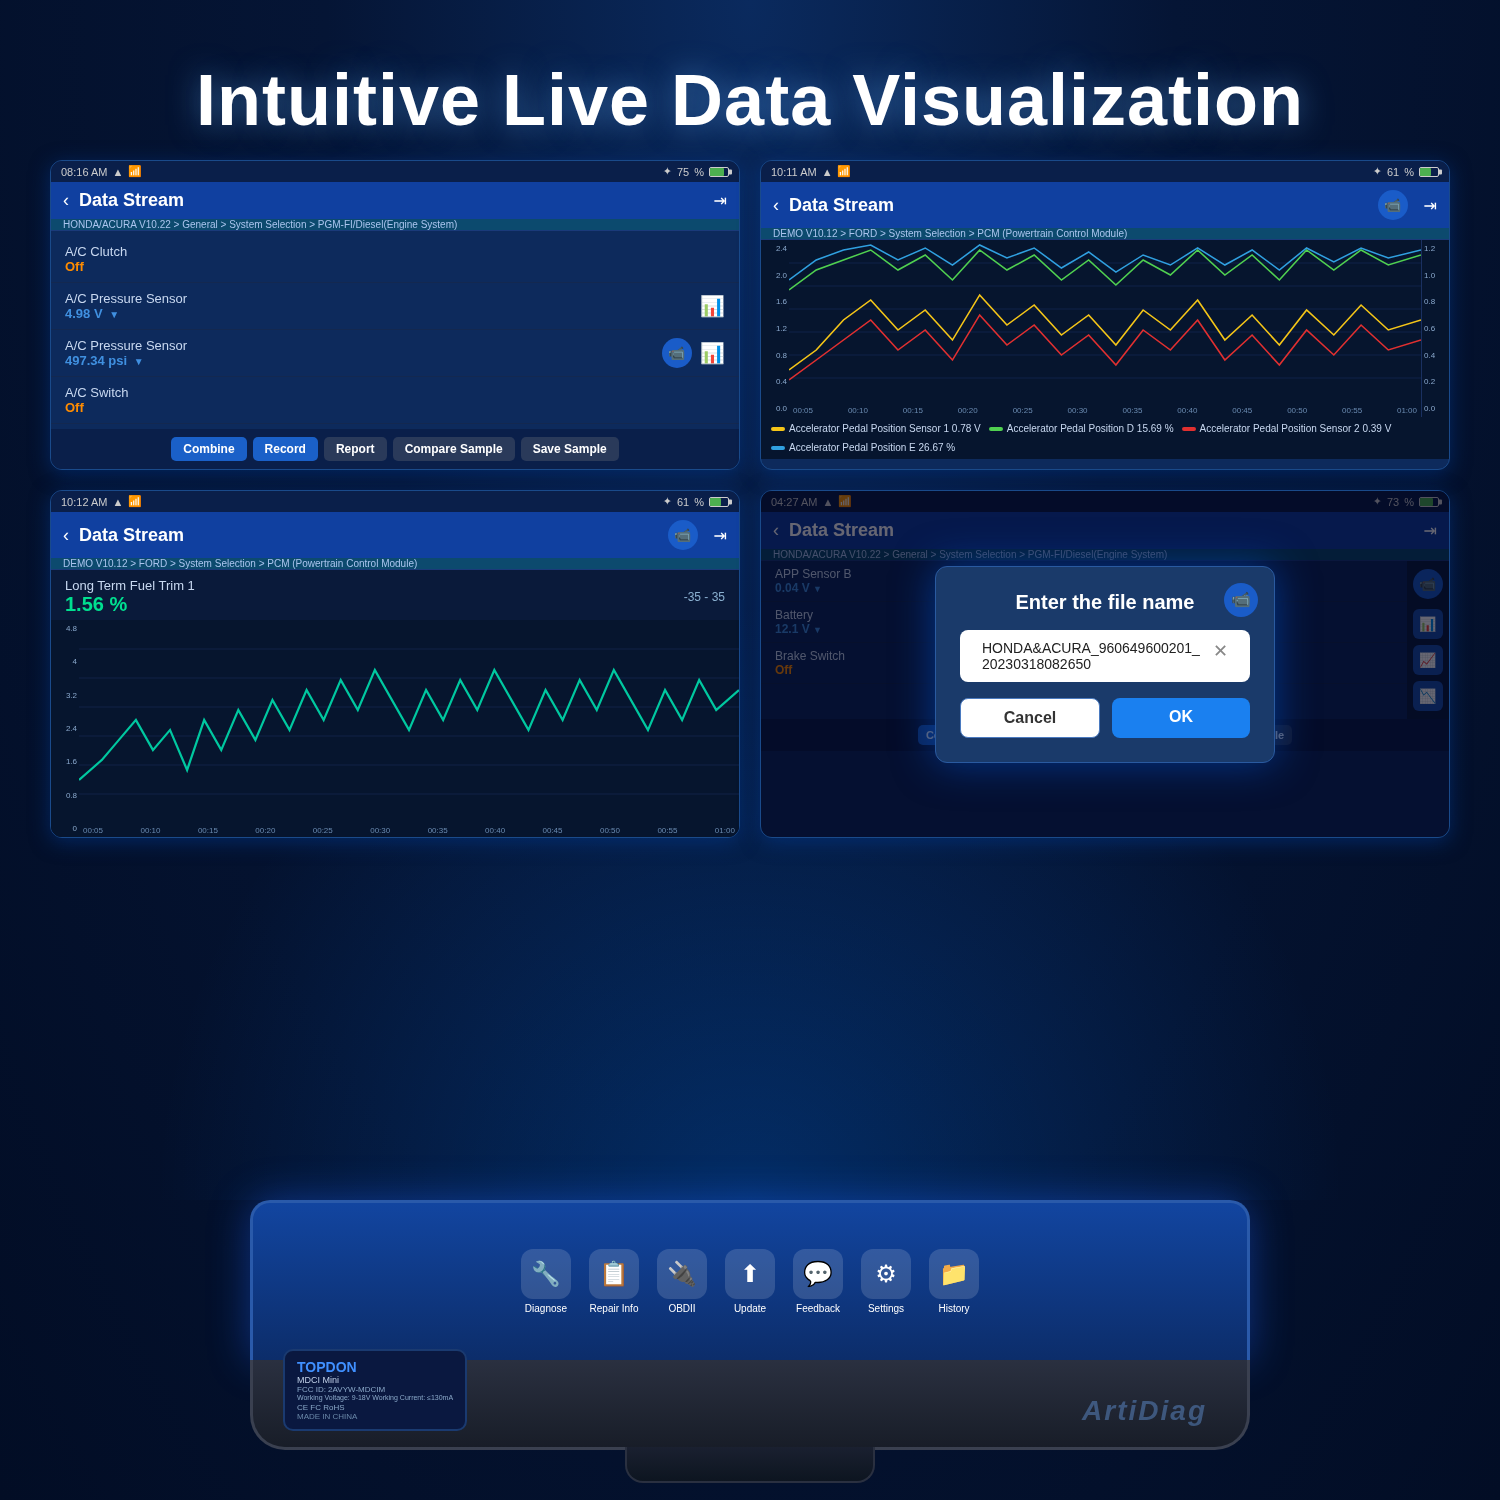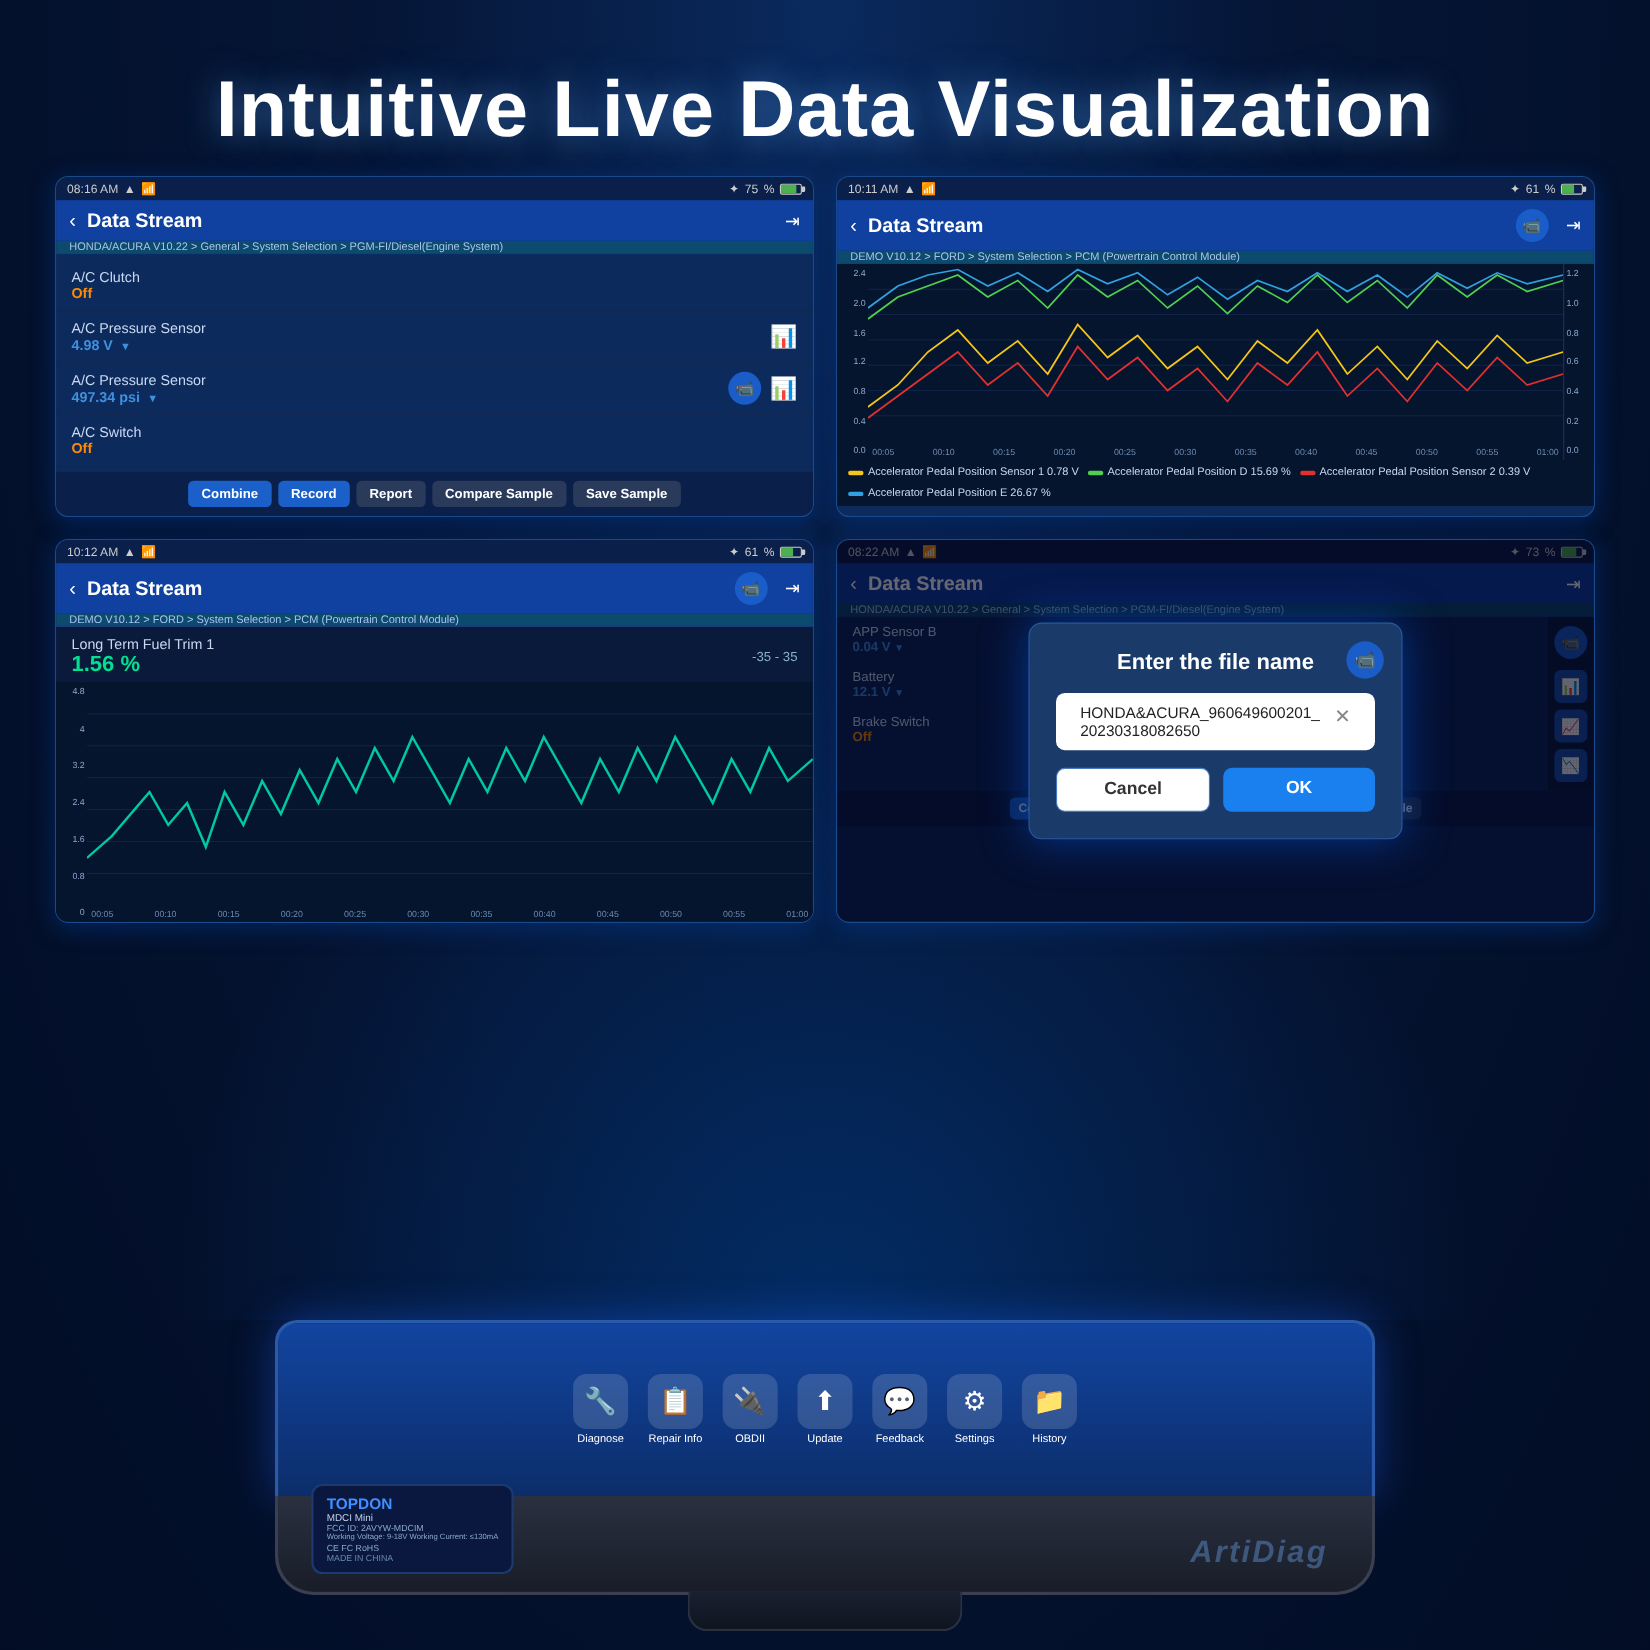--- a/index.html
+++ b/index.html
@@ -597,21 +597,21 @@
           <span class="time-label">01:00</span>
         </div>
       </div>
     </div>
   </div>
 
   <div class="screen-panel" style="position:relative;">
 
     <div class="status-bar">
       <div class="status-left">
-        <span>08:22 AM</span>
+        <span>04:27 AM</span>
         <span>▲</span>
         <span>📶</span>
       </div>
       <div class="status-right">
         <span>✦</span>
         <span>73</span>
           <span>%</span>
         <span class="battery-icon">
             <div class="battery-fill" style="width:73%"></div>
           </span>

